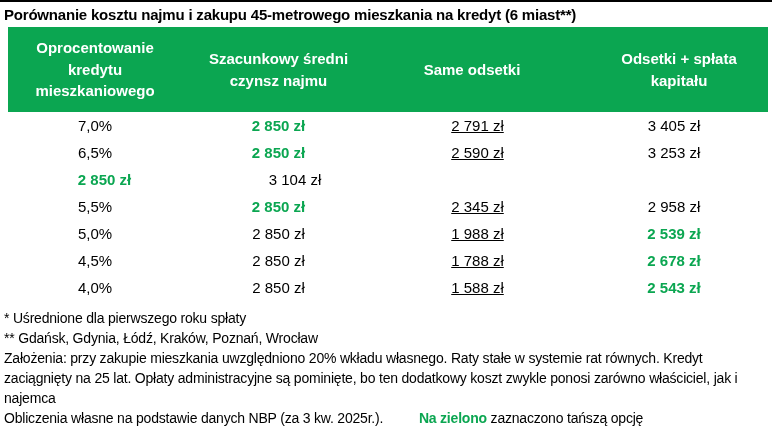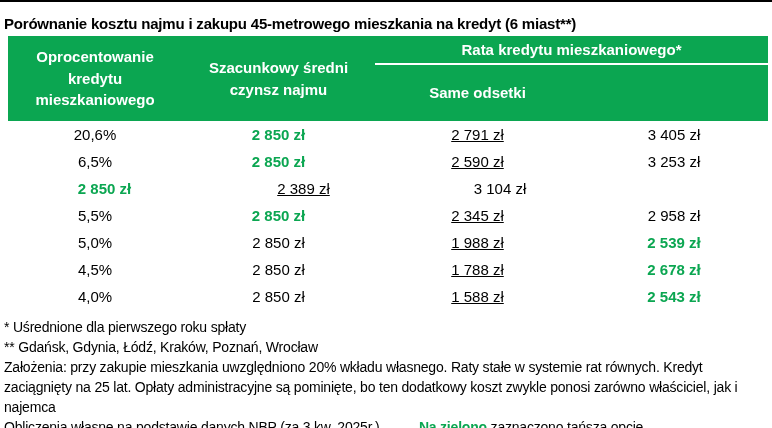--- a/index.html
+++ b/index.html
@@ -7,21 +7,21 @@
   html, body { margin: 0; padding: 0; }
   body {
     width: 772px; height: 428px;
     background: #ffffff; color: #000000;
     font-family: "Liberation Sans", sans-serif;
     overflow: hidden;
   }
   .page { border-top: 2px solid #000000; width: 772px; }
   .title {
     font-size: 15px; font-weight: 700;
-    padding: 13px 4px 4px 4px;
+    padding: 4px 4px 4px 4px;
     letter-spacing: -0.2px;
     white-space: nowrap;
   }
   
   .ghead {
     margin-left: 8px; width: 760px; height: 85px;
     background: var(--green); color: #ffffff; font-weight: 700;
     display: flex;
   }
   .hcell {
@@ -61,43 +61,42 @@
 <body>
 
 <div class="page">
 
   <div class="title">Porównanie kosztu najmu i zakupu 45-metrowego mieszkania na kredyt (6 miast**)</div>
 
   <div class="ghead">
     <div class="hcell gcol1">Oprocentowanie kredytu mieszkaniowego</div>
     <div class="hcell gcol2">Szacunkowy średni czynsz najmu</div>
     <div class="ggroup">
-      <div class="ggtitle">Rata kredytu mieszkaniowego*</div>
       <div class="ggcols">
         <div class="hcell gcol3">Same odsetki</div>
+        <div class="hcell gcol4">Odsetki + spłata kapitału</div>
       </div>
     </div>
   </div>
 
   <div class="tbody">
     <div class="trow">
-      <div class="c c1">20,6%</div>
+      <div class="c c1">7,0%</div>
       <div class="c c2 highlight">2 850 zł</div>
       <div class="c c3">2 791 zł</div>
       <div class="c c4">3 405 zł</div>
     </div>
     <div class="trow">
       <div class="c c1">6,5%</div>
       <div class="c c2 highlight">2 850 zł</div>
       <div class="c c3">2 590 zł</div>
       <div class="c c4">3 253 zł</div>
     </div>
     <div class="trow">
       <div class="c c2 highlight">2 850 zł</div>
-      <div class="c c3">2 389 zł</div>
       <div class="c c4">3 104 zł</div>
     </div>
     <div class="trow">
       <div class="c c1">5,5%</div>
       <div class="c c2 highlight">2 850 zł</div>
       <div class="c c3">2 345 zł</div>
       <div class="c c4">2 958 zł</div>
     </div>
     <div class="trow">
       <div class="c c1">5,0%</div>

